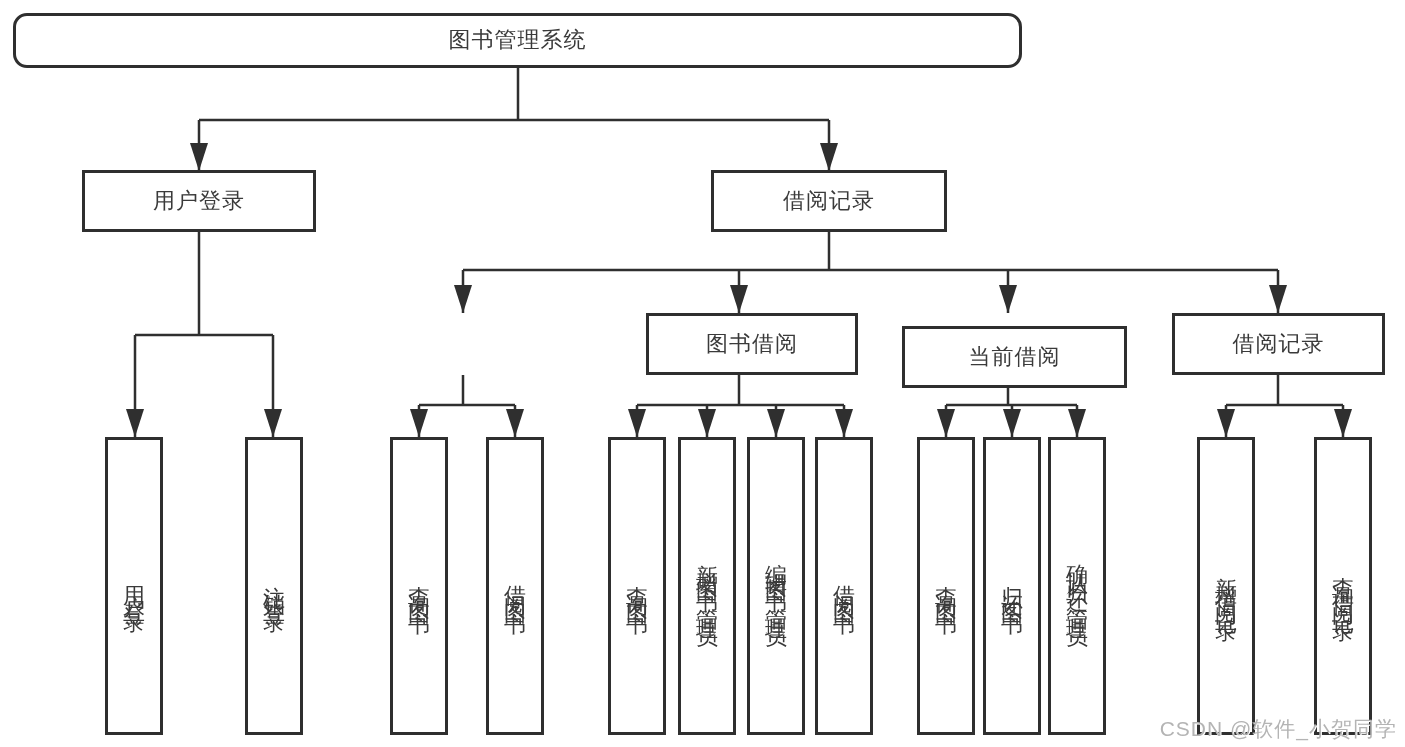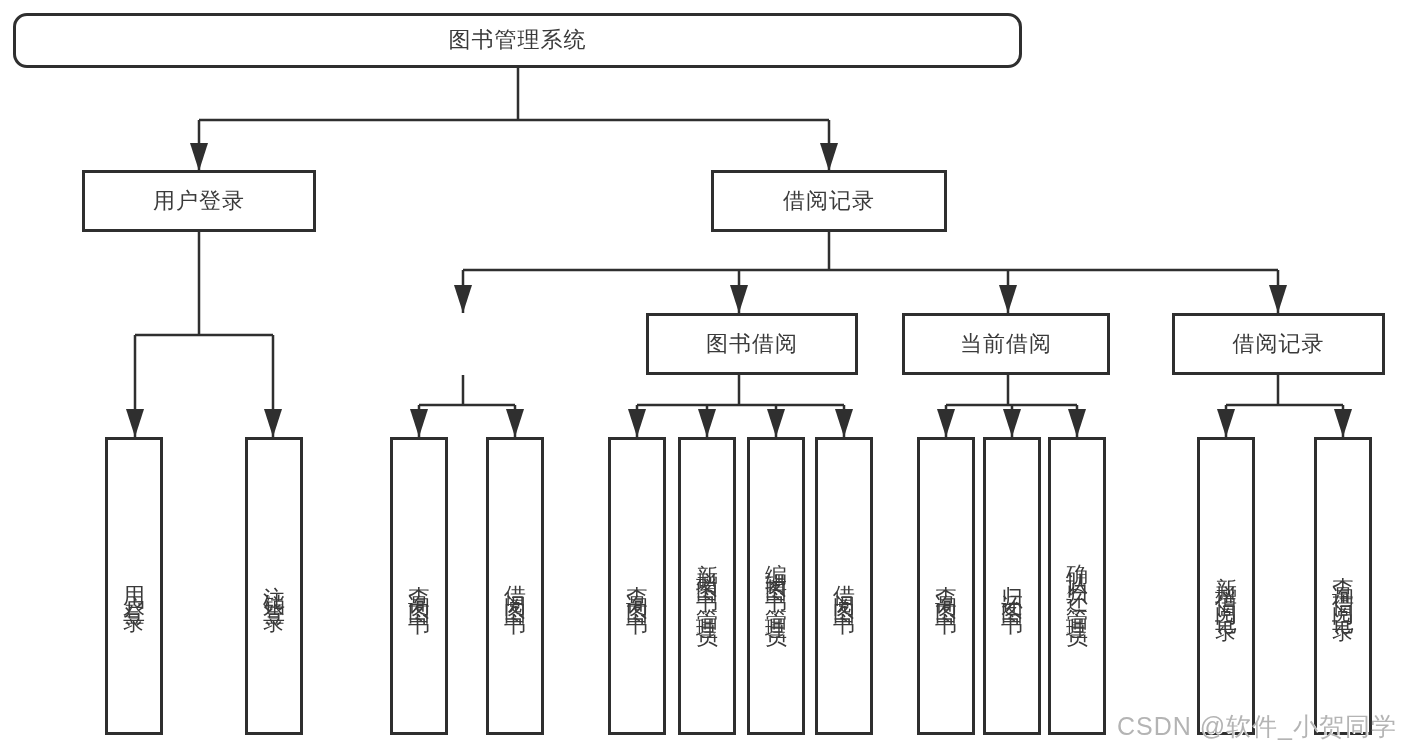--- a/index.html
+++ b/index.html
@@ -50,42 +50,42 @@
     line-height: 1;
   }
   
   .n-root   { left: 13px;  top: 13px;  width: 1009px; height: 55px; border-radius: 14px; }
   
   .n-userlogin { left: 82px;  top: 170px; width: 234px; height: 62px; }
   .n-bookmgmt  { left: 711px; top: 170px; width: 236px; height: 62px; }
   
   .n-newbook   { left: 362px;  top: 313px; width: 203px; height: 62px; }
   .n-borrow    { left: 646px;  top: 313px; width: 212px; height: 62px; }
-  .n-current   { left: 902px;  top: 313px; width: 208px; height: 62px; }
+  .n-current   { left: 902px;  top: 326px; width: 225px; height: 62px; }
   .n-records   { left: 1172px; top: 313px; width: 213px; height: 62px; }
   
   .n-l1  { left: 105px; }
   .n-l2  { left: 245px; }
   .n-l3  { left: 390px; }
   .n-l4  { left: 486px; }
   .n-l5  { left: 608px; }
   .n-l6  { left: 678px; }
   .n-l7  { left: 747px; }
   .n-l8  { left: 815px; }
   .n-l9  { left: 917px; }
   .n-l10 { left: 983px; }
   .n-l11 { left: 1048px; }
   .n-l12 { left: 1197px; }
   .n-l13 { left: 1314px; }
 
   .watermark {
     position: absolute;
     right: 8px;
     bottom: 4px;
-    font-size: 25px;
+    font-size: 21px;
     color: #b4b4b4;
     letter-spacing: 1px;
     text-shadow: 1px 1px 0 #ffffff;
     z-index: 5;
   }
   svg path { stroke: #2f2f2f; stroke-width: 2.5; fill: none; }
   svg polygon { fill: #2f2f2f; stroke: none; }
 </style>
 </head>
 <body>

